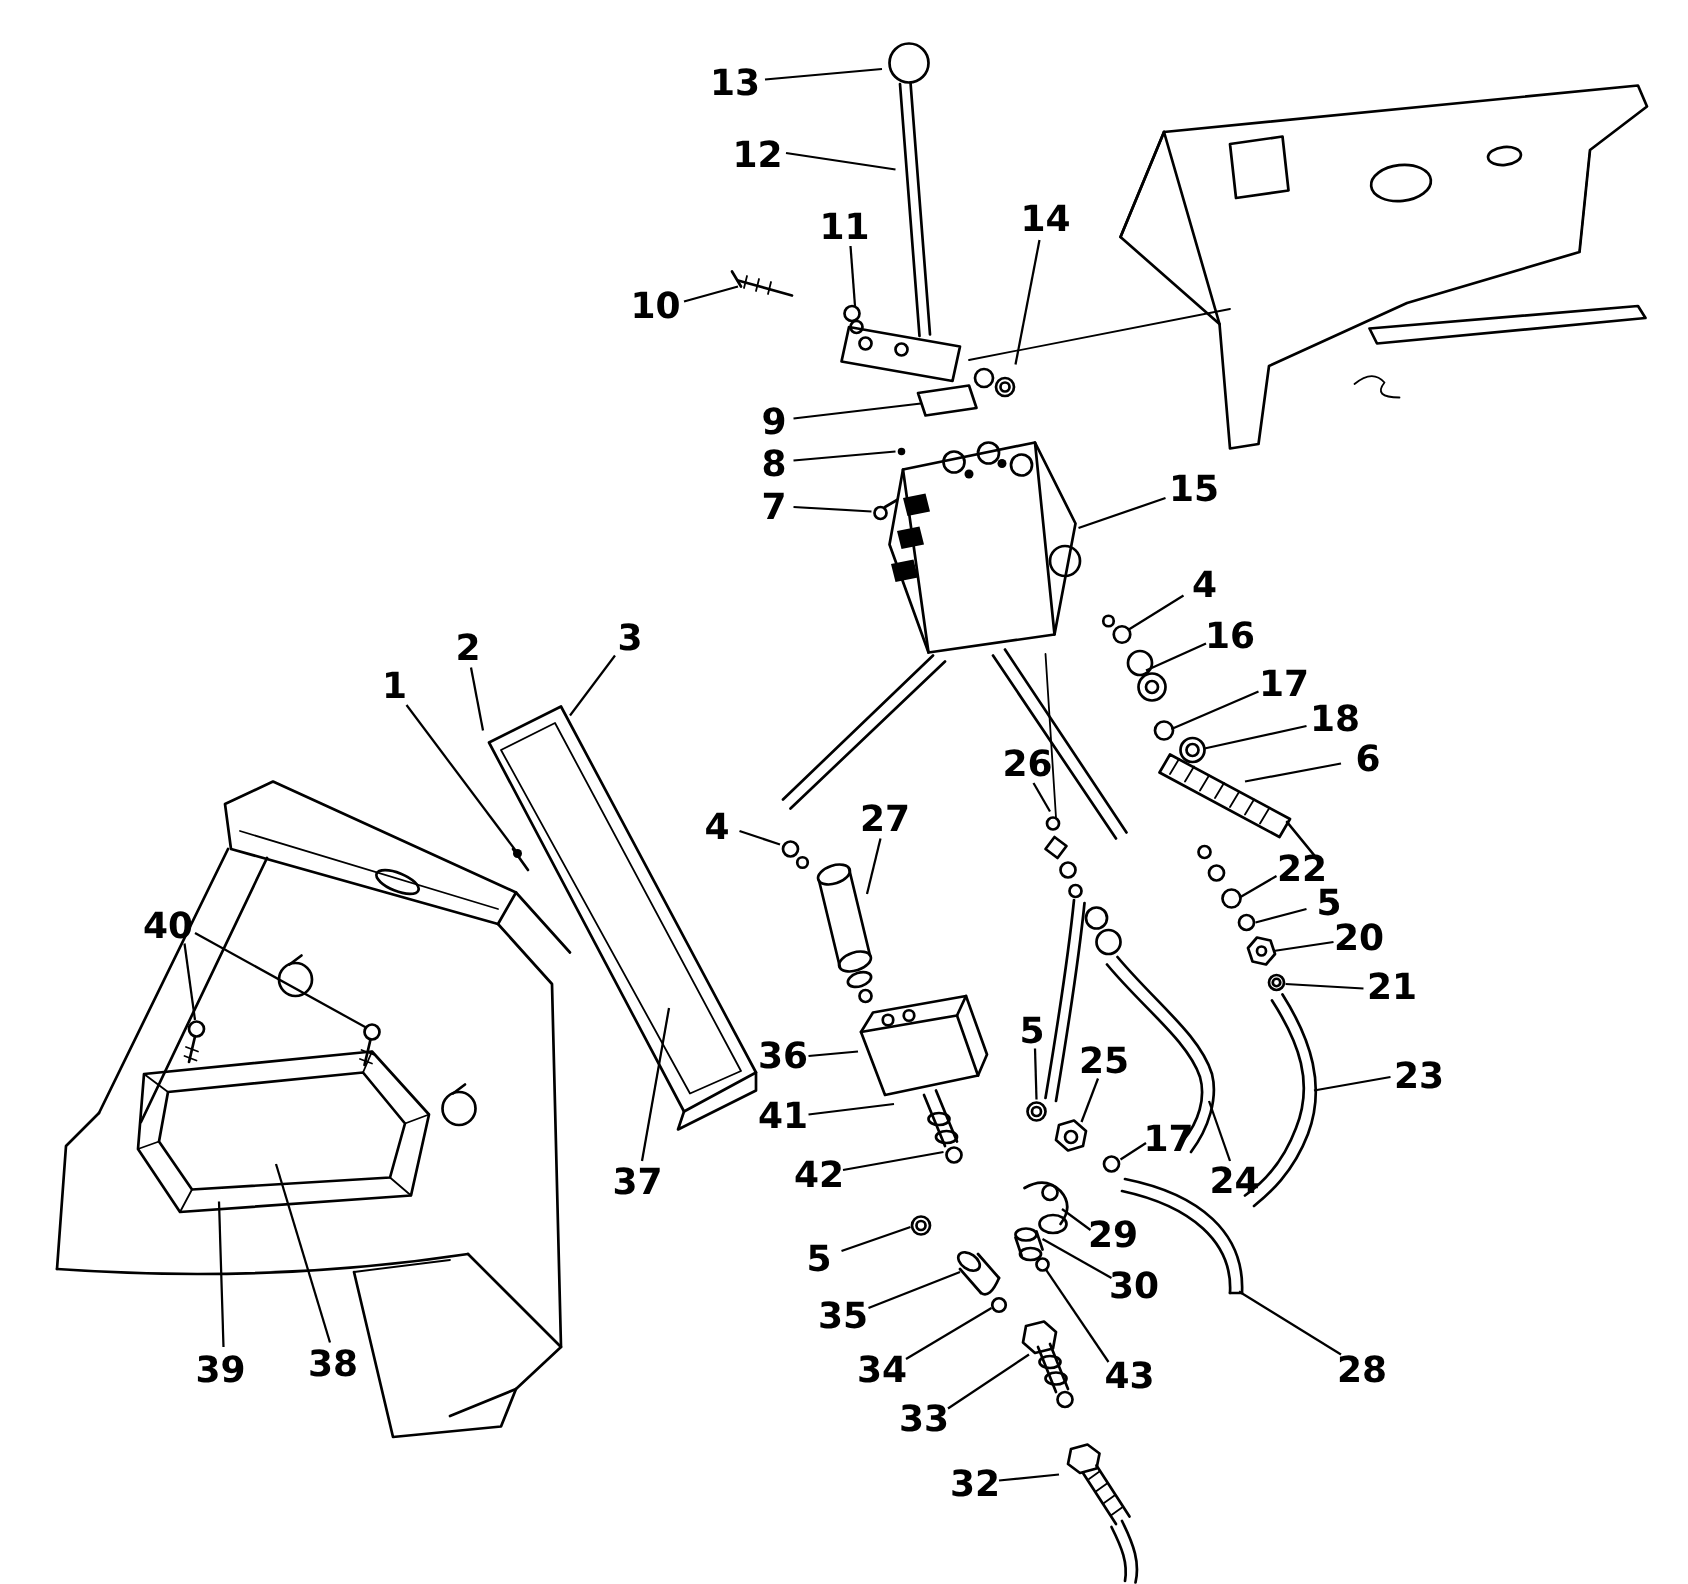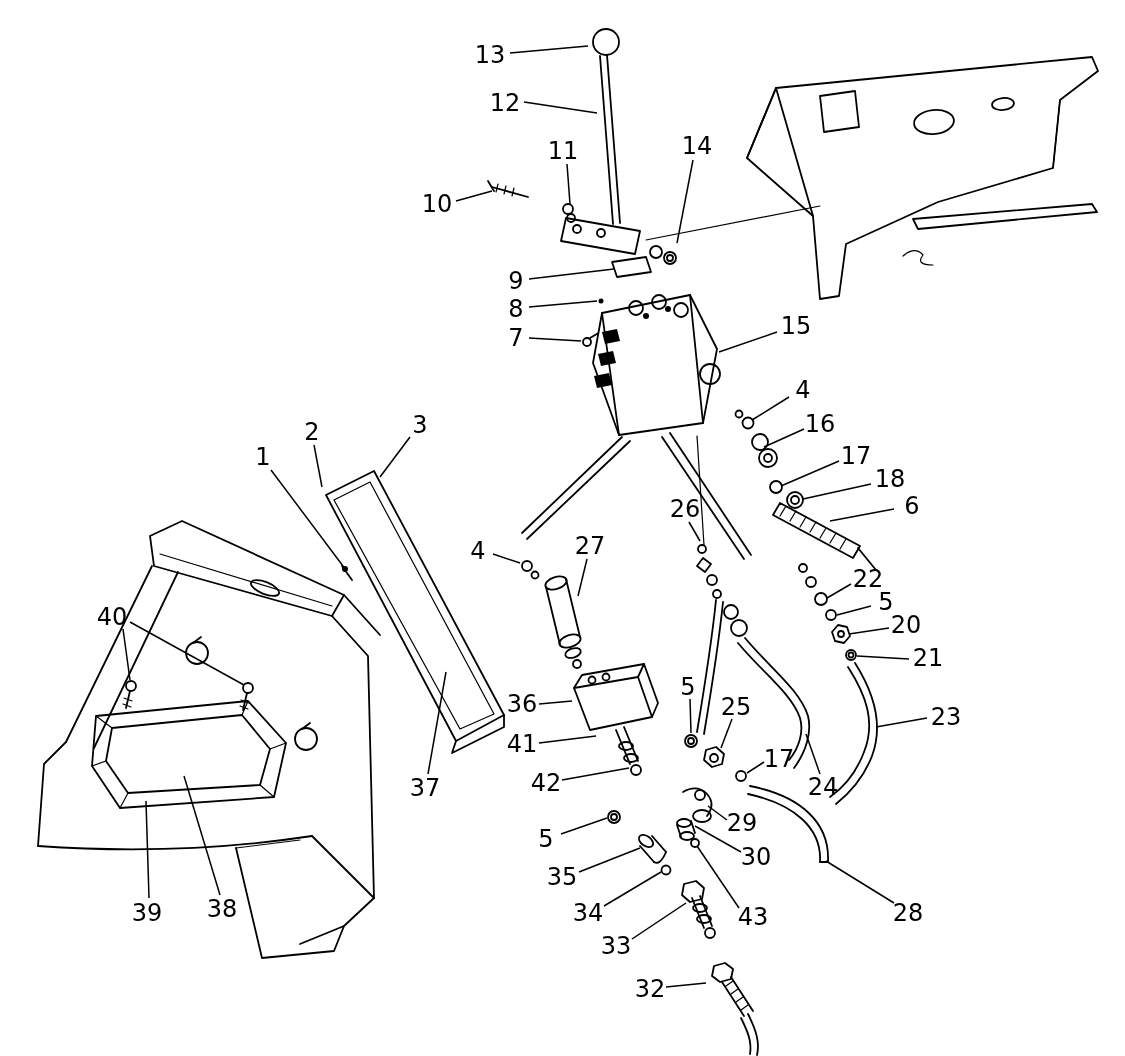--- a/index.html
+++ b/index.html
@@ -6,20 +6,21 @@
     margin: 0;
     padding: 0;
     background: #ffffff;
   }
   .stage {
     position: relative;
     width: 1125px;
     height: 1056px;
     background: #ffffff;
     overflow: hidden;
+    font-weight: bold;
   }
   svg { display: block; }
 
   
   .art path, .art circle, .art ellipse, .art rect, .art line, .art polygon {
     fill: none;
     stroke: #000000;
     stroke-width: 1.8;
     stroke-linecap: round;
     stroke-linejoin: round;

